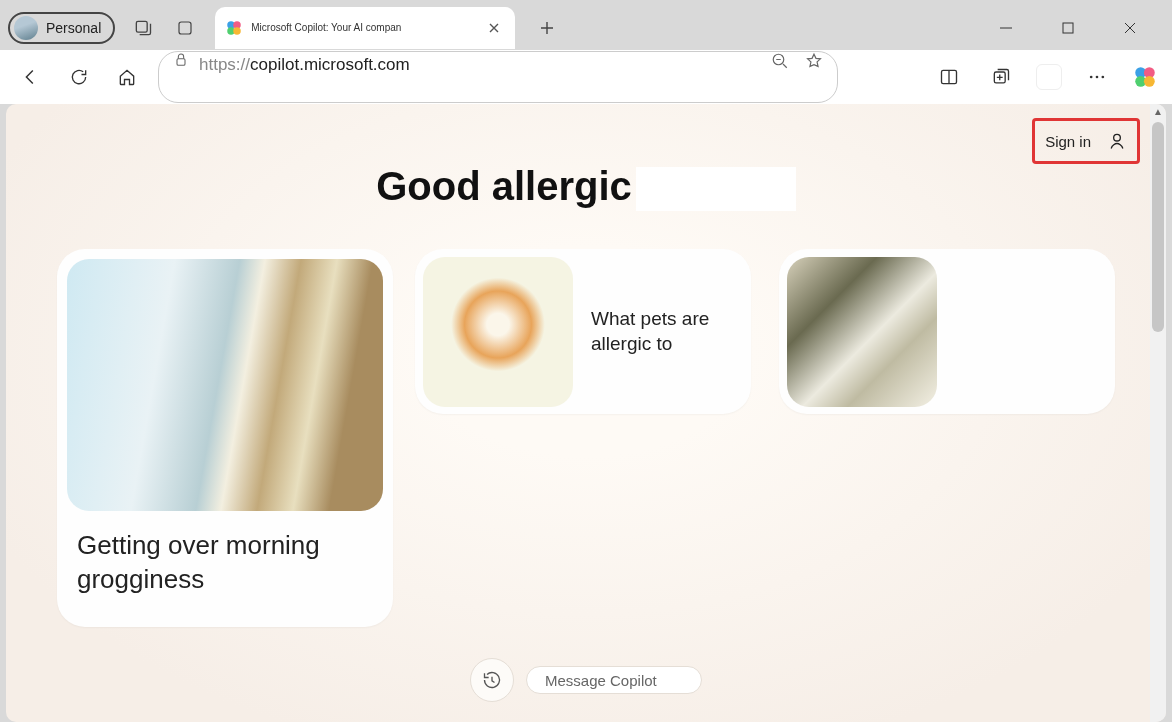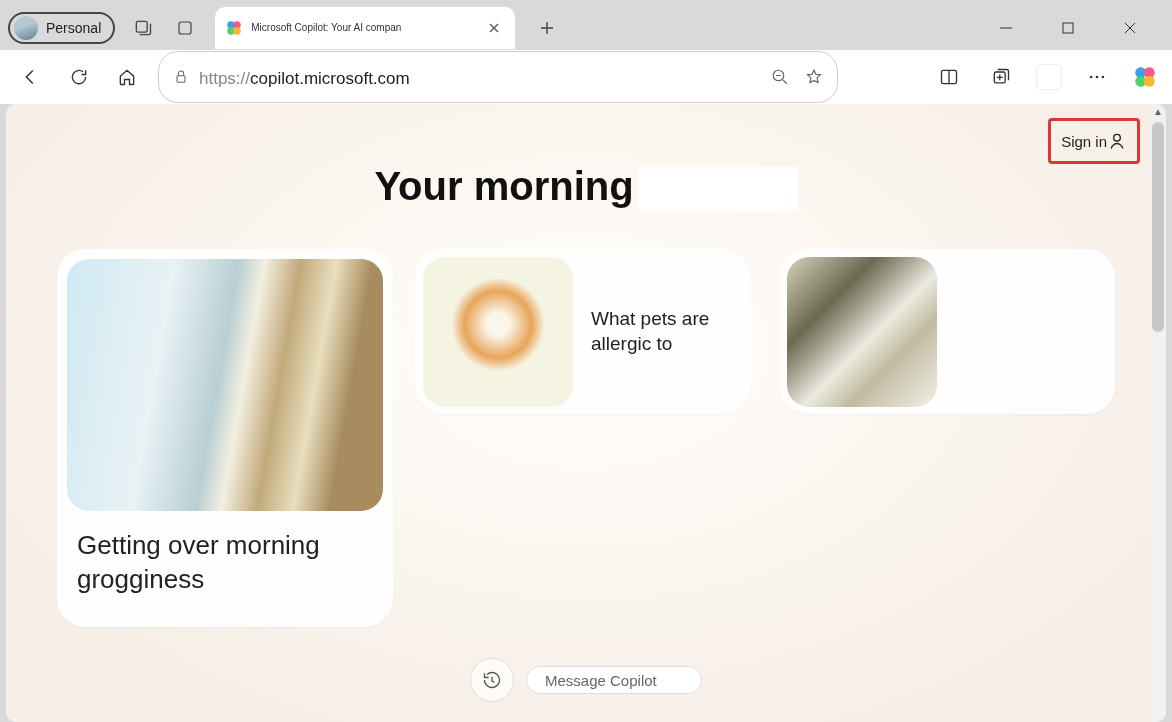--- a/index.html
+++ b/index.html
@@ -14,37 +14,37 @@
   .tab { background: #fff; border-radius: 10px 10px 0 0; height: 42px; margin-left: 16px; display: flex; align-items: center; padding: 0 10px 0 10px; width: 300px; gap: 8px; }
   .tab-title { font-size: 10px; color: #333; white-space: nowrap; overflow: hidden; text-overflow: clip; flex: 1; }
   .close-x { width: 22px; height: 22px; display:flex; align-items:center; justify-content:center; color:#555; border-radius:4px; }
   .newtab { margin-left: 18px; color:#444; width: 28px; height: 28px; display:flex; align-items:center; justify-content:center; }
   .win-controls { margin-left: auto; display: flex; gap: 30px; padding-right: 18px; color: #333; }
   .win-btn { width: 32px; height: 32px; display:flex; align-items:center; justify-content:center; }
 
   
   .toolbar { height: 54px; background: #fff; display: flex; align-items: center; padding: 0 14px; gap: 14px; }
   .tool-btn { width: 34px; height: 34px; display:flex; align-items:center; justify-content:center; color:#333; border-radius:6px; }
-  .address-bar { flex: 0 0 680px; height: 52px; border: 1px solid #ccc; border-radius: 20px; display: flex; align-items: center; padding: 0 14px; gap: 10px; }
+  .address-bar { flex: 0 0 680px; height: 52px; border: 1px solid #ccc; border-radius: 20px; display: flex; align-items: flex-start; padding: 0 14px; gap: 10px; }
   .url-text { font-size: 17px; font-family: system-ui; }
   .url-proto { color: #888; }
   .url-host { color: #222; }
   .addr-icons { margin-left:auto; display:flex; gap:16px; color:#666; }
   .right-tools { margin-left: auto; display:flex; gap:18px; align-items:center; color:#333; }
   .copilot-logo { width:26px; height:26px; }
 
   
   .page { position: relative; height: 618px; background: radial-gradient(ellipse at 50% 40%, #fefaf5 20%, #f6eee7 80%); border-radius: 10px; margin: 0 6px; overflow:hidden;}
   .scrollbar { position:absolute; right:0; top:0; width:16px; height:100%; background:#f1f1f1; }
   .scroll-up { position:absolute; top:2px; left:3px; color:#666; font-size:10px;}
   .scroll-thumb { position:absolute; top:18px; left:2px; width:12px; height:210px; background:#c6c6c6; border-radius:6px; }
 
   
   .signin-wrap { position: absolute; top: 14px; right: 26px; border: 3px solid #e03535; padding: 6px 6px; border-radius:4px;}
-  .signin-btn { display:flex; align-items:center; gap:0; font-size:15px; color:#222; padding:4px 4px;}
+  .signin-btn { display:flex; align-items:center; gap:16px; font-size:15px; color:#222; padding:4px 4px;}
 
   .greeting { text-align:center; font-size: 40px; font-weight: 600; color:#111; margin-top: 60px;}
   .greeting-mask { display:inline-block; width:160px; height:44px; background:#fff; vertical-align:middle; margin-left:4px;}
 
   .cards { display:flex; gap:22px; justify-content:center; margin-top: 38px; width: 100%; }
   .card-lg { width: 336px; background:#fefefe; border-radius:28px; padding:10px; box-shadow: 0 1px 2px rgba(0,0,0,.04); }
   .card-lg .img { height: 252px; border-radius:22px; background: linear-gradient(100deg,#cfe9f2 0%, #e9f2f5 30%, #b8cfd4 48%, #f3efe0 55%, #c2a97a 65%, #e8dfbf 75%, #a88c5f 85%); }
   .card-lg .txt { padding: 18px 10px 20px 10px; font-size:26px; color:#222; font-weight:500; line-height:1.3;}
 
   .col-sm { display:flex; flex-direction:row; gap:28px; }
@@ -207,21 +207,21 @@
       <span>
           <svg width="20" height="20" viewBox="0 0 24 24" fill="none" stroke="#222" stroke-width="1.6">
             <circle cx="12" cy="8" r="4"></circle>
             <path d="M5 21c1-4 5-6 7-6s6 2 7 6"></path>
           </svg>
         </span>
     </div>
   </div>
 
   <div class="greeting">
-    <span>Your morning</span><span class="greeting-mask"></span>
+    <span>Good allergic</span><span class="greeting-mask"></span>
   </div>
 
   <div class="cards">
     <div class="card-lg">
       <div class="img"></div>
       <div class="txt">Getting over morning grogginess</div>
     </div>
     <div class="col-sm">
       <div class="card-sm">
         <div class="img img-dog"></div>

